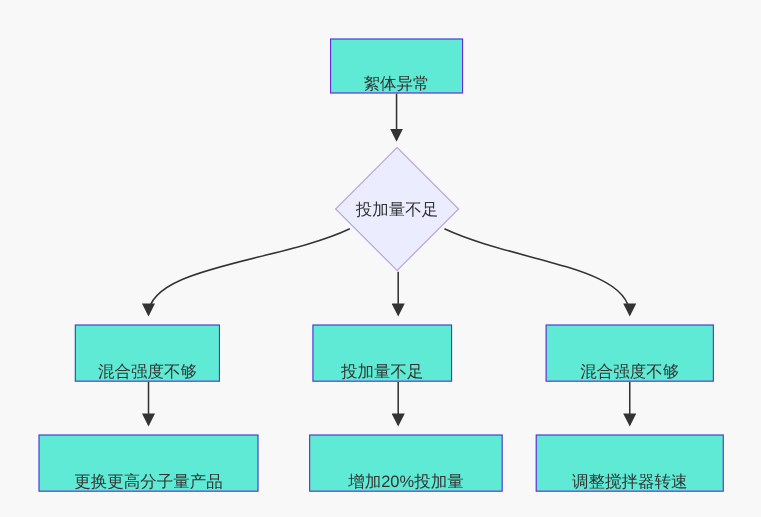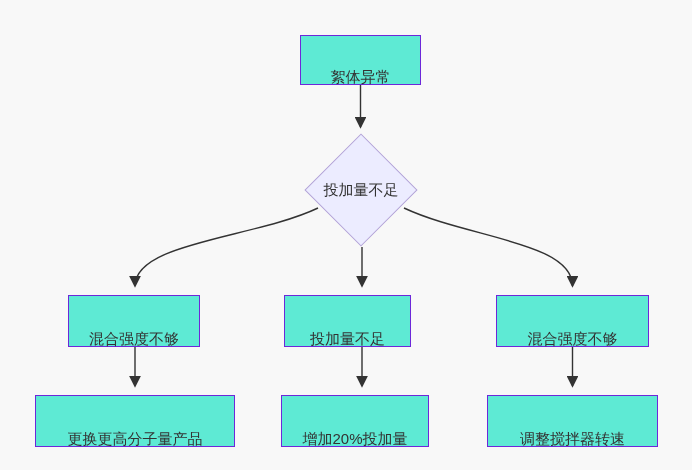--- a/index.html
+++ b/index.html
@@ -114,21 +114,21 @@
   </div>
 
   <div class="node" style="left:496px; top:295px; width:153px; height:52px;">
     <span>混合强度不够</span>
   </div>
 
   <div class="node" style="left:35px; top:395px; width:200px; height:52px;">
     <span>更换更高分子量产品</span>
   </div>
 
-  <div class="node" style="left:281px; top:395px; width:148px; height:52px;">
+  <div class="node" style="left:281px; top:395px; width:176px; height:52px;">
     <span>增加20%投加量</span>
   </div>
 
   <div class="node" style="left:487px; top:395px; width:171px; height:52px;">
     <span>调整搅拌器转速</span>
   </div>
 
 </div>
 
 </body></html>

